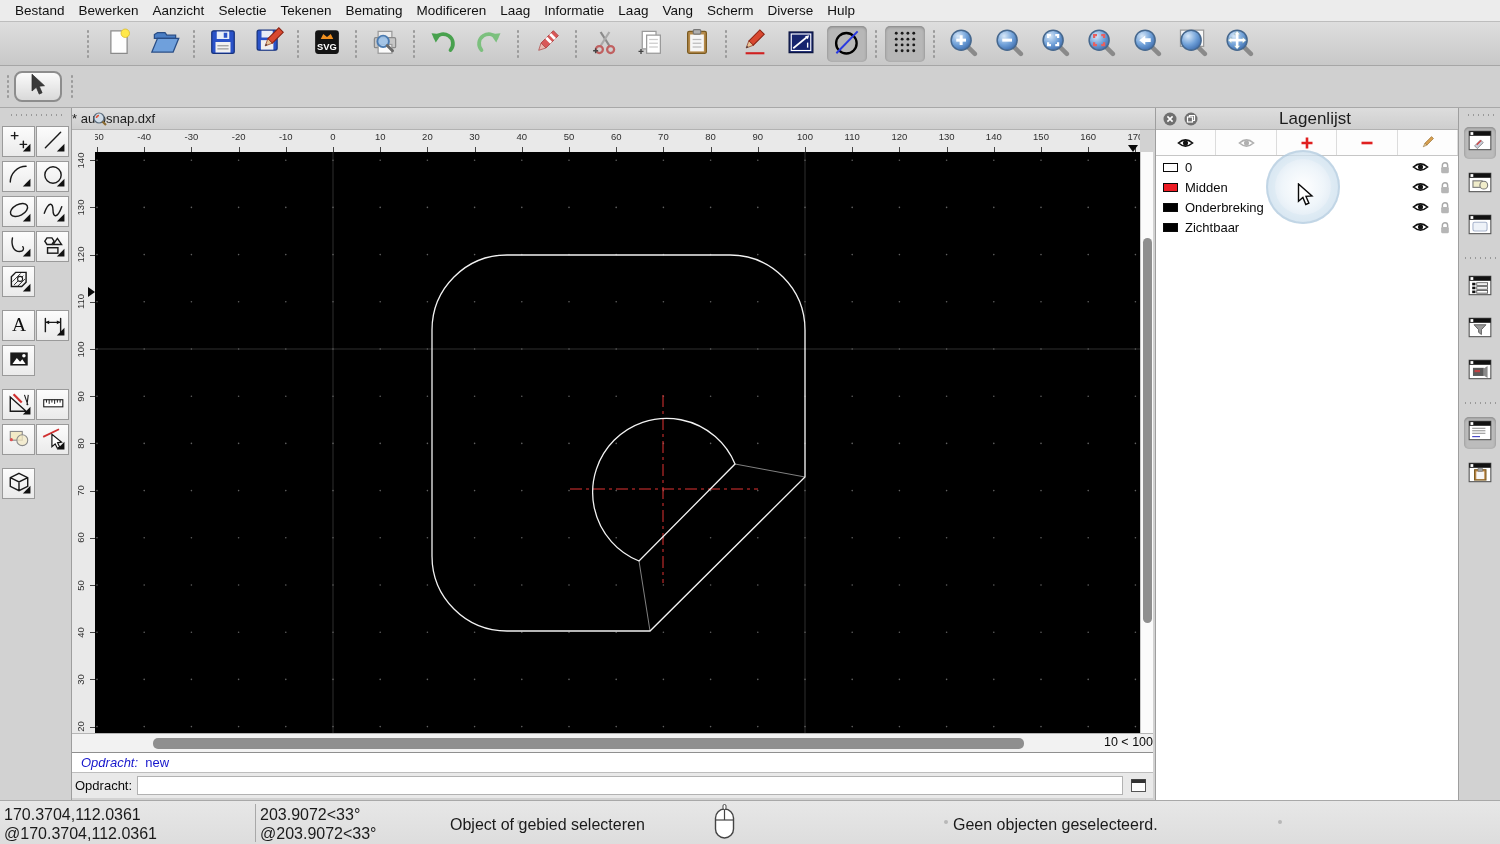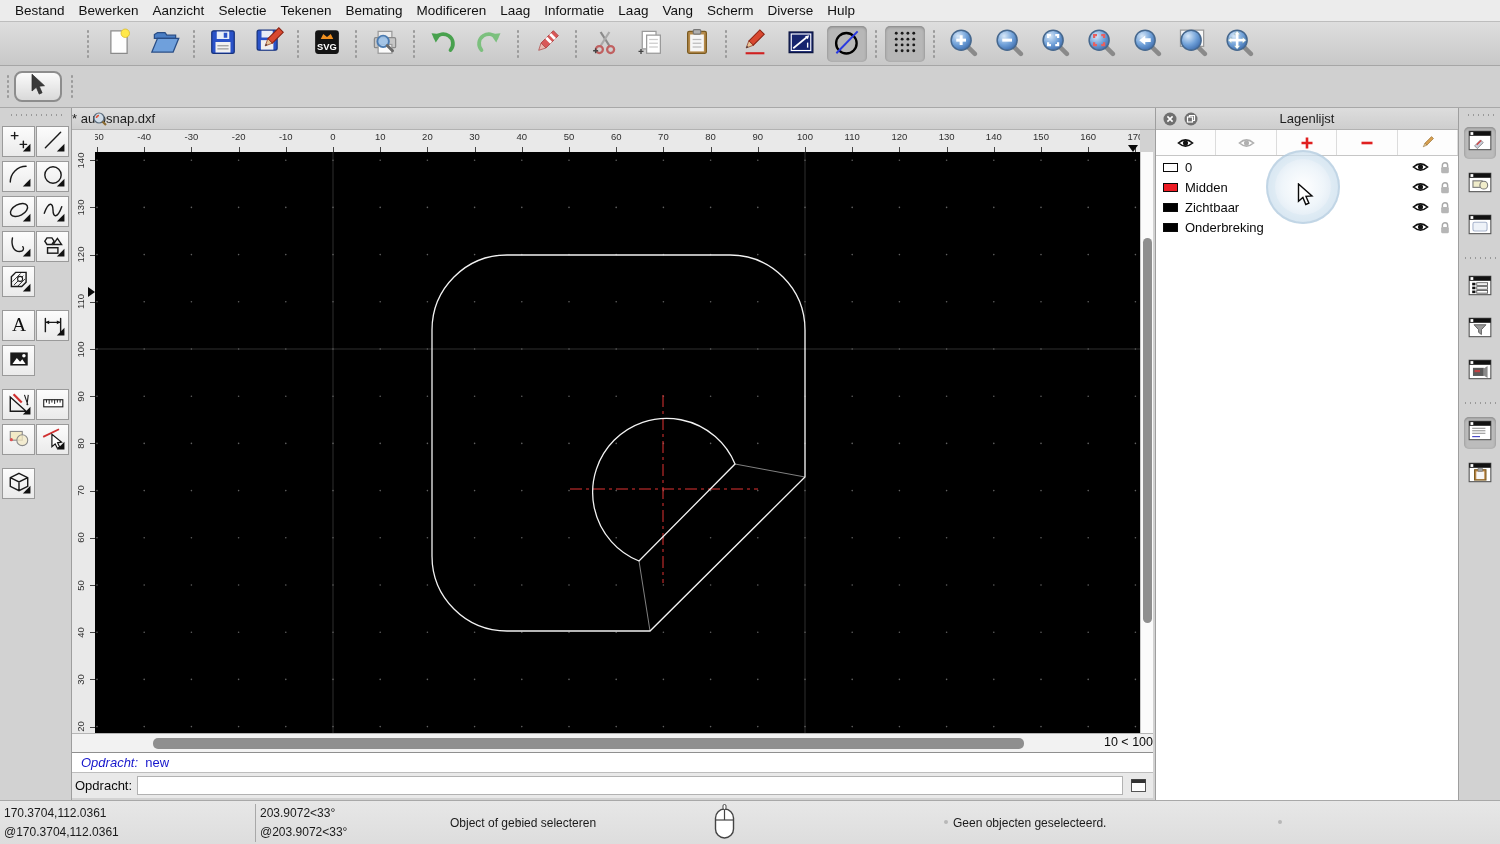--- a/index.html
+++ b/index.html
@@ -50,39 +50,39 @@
 #zoomlabel{right:0;top:1px;font-size:12.5px;color:#0a0a0a}
 #history{left:0;top:644px;width:1081px;height:20px;background:#fff;border-top:1px solid #8f8f8f;font-size:13px;padding:2px 0 0 9px;color:#1616cc}
 .ital{font-style:italic}
 #cmdrow{left:0;top:664px;width:1081px;height:26px;background:#e9e9e9;border-top:1px solid #bdbdbd;display:flex;align-items:center;padding:0 5px 0 3px;gap:5px}
 #cmdlabel{font-size:13px;color:#0a0a0a;flex:none}
 #cmdinput{flex:1;height:19px;background:#fff;border:1px solid #b2b2b2}
 #cmdicon{width:20px;height:16px;display:flex;align-items:center;justify-content:center;flex:none}
 
 #layerpanel{left:1155px;top:108px;width:303px;height:692px;background:#fff;border-left:1px solid #9e9e9e}
 #lp-header{left:0;top:0;width:100%;height:22px;background:linear-gradient(#dddddd,#cecece);border-bottom:1px solid #b2b2b2;display:flex;align-items:center;padding-left:6px;gap:5px}
-#lp-title{position:absolute;left:0;width:100%;text-align:center;font-size:13px;color:#1c1c1c}
+#lp-title{position:absolute;left:8px;width:100%;text-align:center;font-size:17px;color:#1c1c1c}
 .lp-hicon{position:relative;z-index:1;width:16px;height:16px}
 #lp-toolbar{left:0;top:22px;width:100%;height:26px;display:flex;background:#fdfdfd;border-bottom:1px solid #c6c6c6}
 .lp-cell{flex:1;border-right:1px solid #dcdcdc;display:flex;align-items:center;justify-content:center}
 #lp-rows{left:0;top:49px;width:100%}
 .layer-row{display:flex;align-items:center;height:20px;padding:0 5px 0 7px;gap:7px;color:#0a0a0a}
 .layer-row.sel{background:#1659e0;color:#fff}
 .swatch{width:15px;height:9px;border:1px solid #0a0a0a;flex:none}
 .lname{font-size:13px;flex:none}
 .lspace{flex:1}
 .licon{width:17px;height:16px;flex:none;display:flex;align-items:center;justify-content:center}
 
 #rightdock{left:1458px;top:108px;width:42px;height:692px;background:#d2d2d2;border-left:1px solid #9e9e9e;display:flex;flex-direction:column;align-items:center;padding-top:5px}
 .dhandle{width:28px;height:5px;background-image:radial-gradient(#999 0.9px,transparent 1.1px);background-size:5px 4px;background-repeat:repeat-x;margin-bottom:9px}
 .dbtn{width:32px;height:32px;display:flex;align-items:center;justify-content:center;margin-bottom:10px;border-radius:5px;flex:none}
 .dbtn.pressed{background:#bcbcbc;box-shadow:inset 0 1px 3px rgba(0,0,0,.3)}
 .dsep{width:34px;height:4px;background-image:radial-gradient(#999 0.9px,transparent 1.1px);background-size:5px 4px;background-repeat:repeat-x;margin:3px 0 12px}
 
-#statusbar{left:0;top:800px;width:1500px;height:44px;background:linear-gradient(#e7e7e7,#dddddd);border-top:1px solid #a8a8a8;font-size:12px;color:#1a1a1a}
+#statusbar{left:0;top:800px;width:1500px;height:44px;background:linear-gradient(#e7e7e7,#dddddd);border-top:1px solid #a8a8a8;font-size:16px;color:#1a1a1a}
 #sb-sep{left:255px;top:3px;width:1px;height:38px;background:#a8a8a8}
 .sdot{width:4px;height:4px;border-radius:50%;background:#b8b8b8}
 
 #halo{left:1266px;top:150px;width:74px;height:74px;border-radius:50%;background:radial-gradient(circle,rgba(255,255,255,.8) 0%,rgba(232,241,248,.7) 40%,rgba(196,216,234,.55) 66%,rgba(160,190,216,.35) 86%,rgba(160,190,216,0) 100%);box-shadow:inset 0 0 0 2px rgba(150,180,206,.35), inset 0 0 0 9px rgba(210,228,242,.35);pointer-events:none}
 #cursor{left:1297px;top:183px;pointer-events:none}
 </style>
 </head>
 <body>
 
 <div id="menubar" class="abs">
@@ -1014,38 +1014,38 @@
         </span>
         <span class="licon">
           <svg width="14" height="15" viewBox="0 0 16 16">
             <path d="M5 8 V5.5 a3 3 0 0 1 6 0 V8" fill="none" stroke="#a8a8a8" stroke-width="1.7"></path>
             <rect x="3.6" y="7.5" width="8.8" height="7" rx="1.3" fill="#b6b6b6"></rect>
           </svg>
         </span>
       </div>
       <div class="layer-row">
         <span class="swatch" style="background:#000000"></span>
-        <span class="lname">Zichtbaar</span>
+        <span class="lname">Onderbreking</span>
         <span class="lspace"></span>
         <span class="licon">
           <svg width="17" height="14" viewBox="0 0 18 14">
             <path d="M1.5 7 Q9 0.5 16.5 7 Q9 13.5 1.5 7 z" fill="none" stroke="#111" stroke-width="1.7"></path>
             <circle cx="9" cy="7" r="2.7" fill="#111"></circle>
           </svg>
         </span>
         <span class="licon">
           <svg width="14" height="15" viewBox="0 0 16 16">
             <path d="M5 8 V5.5 a3 3 0 0 1 6 0 V8" fill="none" stroke="#a8a8a8" stroke-width="1.7"></path>
             <rect x="3.6" y="7.5" width="8.8" height="7" rx="1.3" fill="#b6b6b6"></rect>
           </svg>
         </span>
       </div>
       <div class="layer-row">
         <span class="swatch" style="background:#000000"></span>
-        <span class="lname">Onderbreking</span>
+        <span class="lname">Zichtbaar</span>
         <span class="lspace"></span>
         <span class="licon">
           <svg width="17" height="14" viewBox="0 0 18 14">
             <path d="M1.5 7 Q9 0.5 16.5 7 Q9 13.5 1.5 7 z" fill="none" stroke="#111" stroke-width="1.7"></path>
             <circle cx="9" cy="7" r="2.7" fill="#111"></circle>
           </svg>
         </span>
         <span class="licon">
           <svg width="14" height="15" viewBox="0 0 16 16">
             <path d="M5 8 V5.5 a3 3 0 0 1 6 0 V8" fill="none" stroke="#a8a8a8" stroke-width="1.7"></path>

